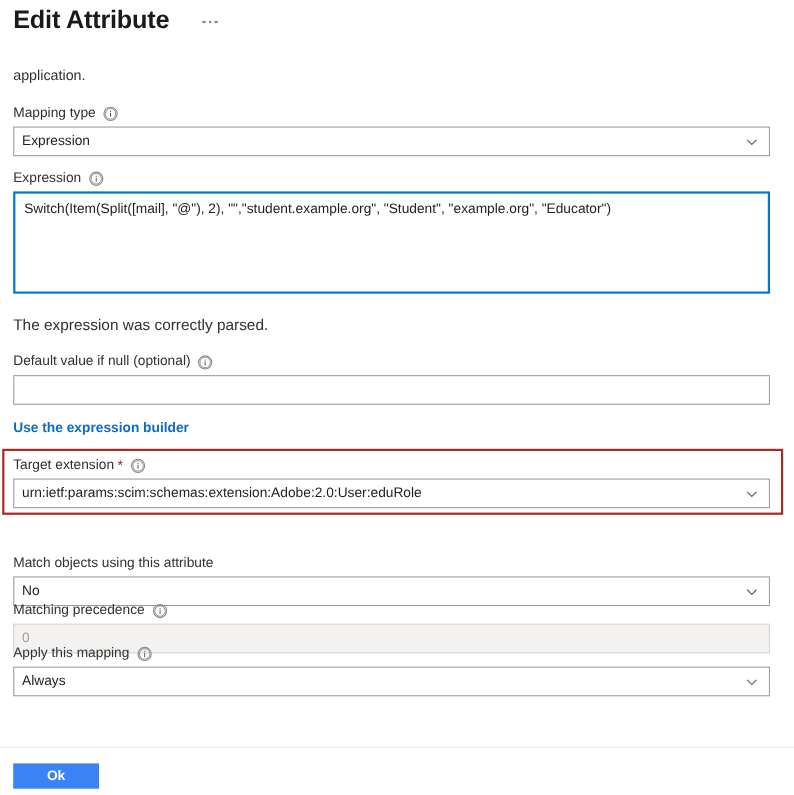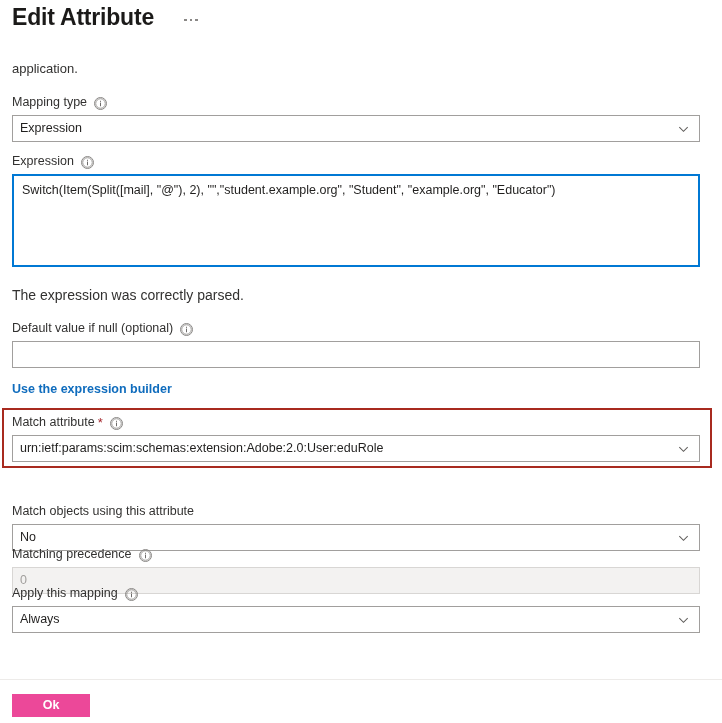--- a/index.html
+++ b/index.html
@@ -213,21 +213,21 @@
     width: 722px;
     height: 1px;
     background: #edebe9;
   }
   .ok-button {
     position: absolute;
     left: 12px;
     top: 694px;
     width: 78px;
     height: 23px;
-    background: #ec4899;
+    background: #3b82f6;
     color: #ffffff;
     border: none;
     font-family: "Liberation Sans", sans-serif;
     font-size: 12.5px;
     font-weight: bold;
     line-height: 23px;
     text-align: center;
     cursor: pointer;
     padding: 0;
   }
@@ -298,21 +298,21 @@
     </div>
     <div class="control plain">
       <span></span>
     </div>
   </div>
 
   <a class="link">Use the expression builder</a>
 
   <div class="field" style="top:414px;">
     <div class="field-label">
-      <span>Match attribute</span>
+      <span>Target extension</span>
       <span class="req-star">*</span>
       <span class="info-icon">
         <svg viewBox="0 0 12 12" width="11" height="11" aria-hidden="true">
           <circle cx="6" cy="6" r="5.2" fill="none" stroke="#8a8886" stroke-width="0.9"></circle>
           <rect x="5.5" y="5" width="1" height="4" fill="#605e5c"></rect>
           <rect x="5.5" y="3" width="1" height="1.2" fill="#605e5c"></rect>
         </svg>
       </span>
     </div>
     <div class="control">

